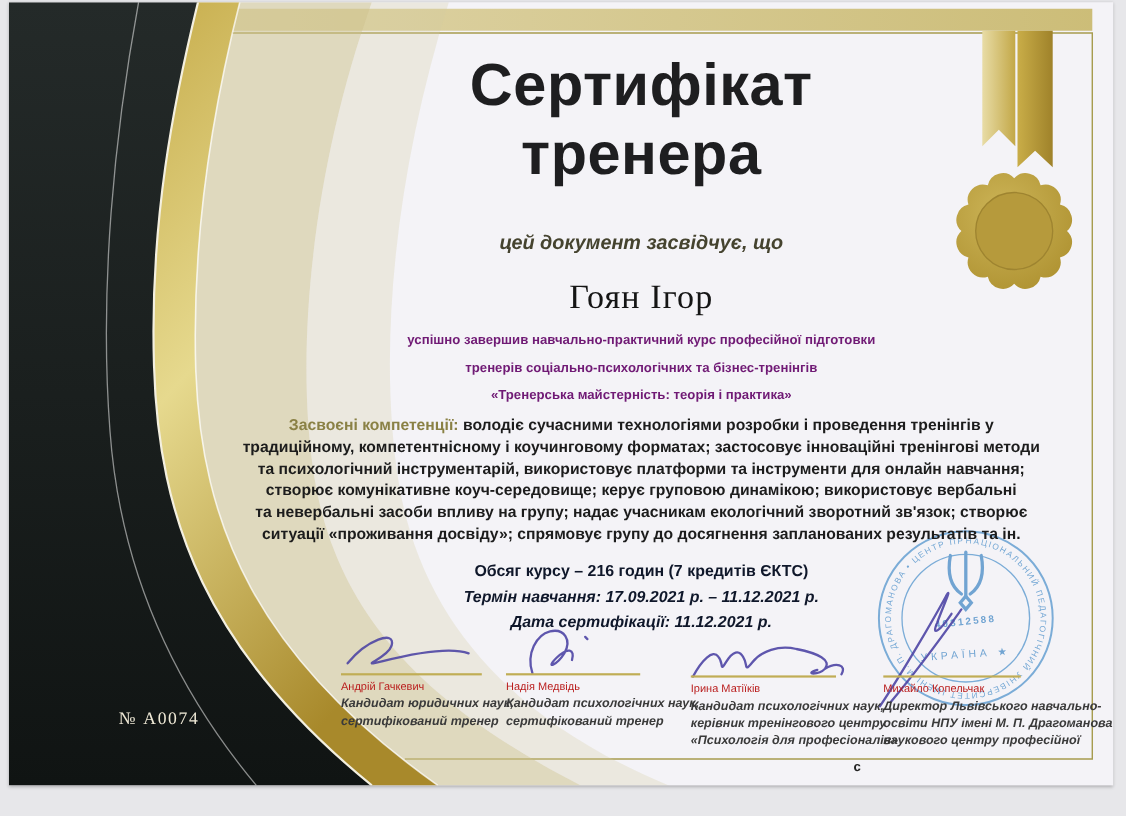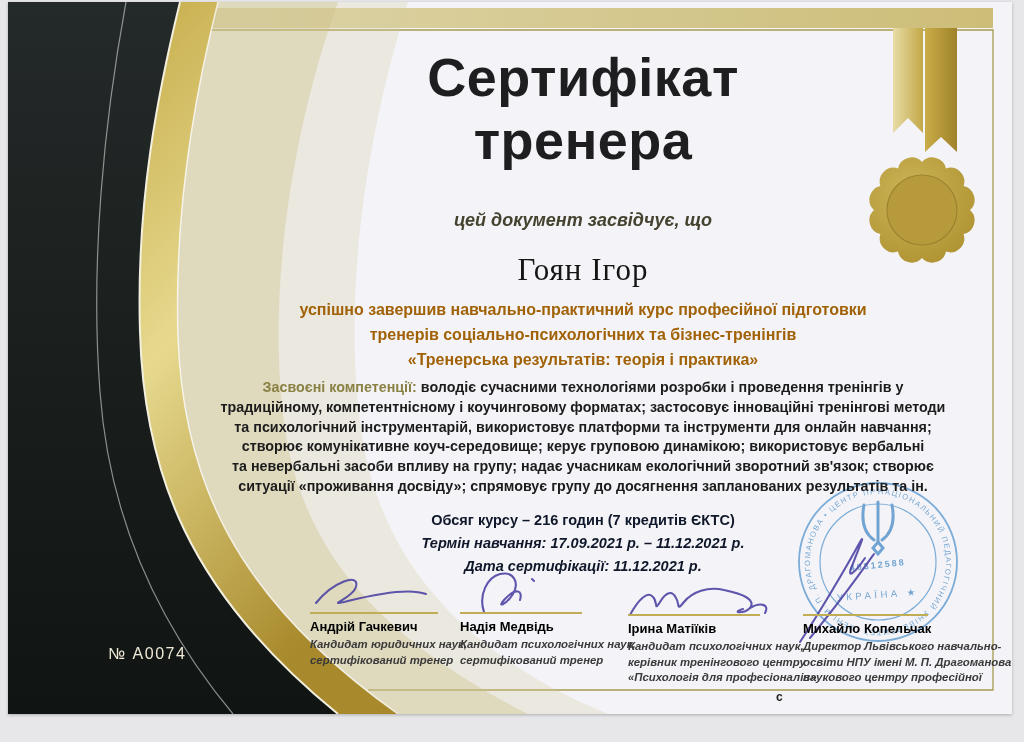--- a/index.html
+++ b/index.html
@@ -13,33 +13,33 @@
     position:absolute;left:8px;top:2px;width:1004px;height:712px;
     background:#f4f3f7;
     box-shadow:0 1px 3px rgba(0,0,0,.25);
   }
   .decor{position:absolute;left:0;top:0;width:1004px;height:712px;}
   .textlayer{position:absolute;left:0;top:0;width:868px;height:712px;}
   .center-col{position:absolute;left:150px;width:850px;text-align:center;color:#1d1d20;}
   .title{top:44px;font-size:54px;line-height:1.17;font-weight:700;letter-spacing:.5px;color:#1e1e20;}
   .subtitle{top:208px;font-size:18px;font-weight:700;font-style:italic;color:#45432f;}
   .recipient{top:240px;font-size:31px;font-family:"Liberation Serif", serif;color:#151515;letter-spacing:1px;margin-top:10px;}
-  .para1{top:295px;font-size:16px;font-weight:700;line-height:25px;color:#a16207;}
+  .para1{top:295px;font-size:12px;font-weight:700;line-height:25px;color:#701a75;}
   .compet{top:376px;font-size:14.3px;font-weight:700;line-height:19.8px;color:#1c1c1c;}
   .compet .olive{color:#8a8145;}
   .course{top:507px;font-size:14.5px;font-weight:700;line-height:23px;color:#0f172a;}
   .course .ital{font-style:italic;}
   .cert-number{
     position:absolute;left:100px;top:643px;color:#efe9d6;
-    font-family:Liberation Sans, sans-serif;font-size:16px;letter-spacing:1.5px;
+    font-family:Liberation Serif, serif;font-size:16px;letter-spacing:1.5px;
   }
   .footer-mark{position:absolute;left:768px;top:688px;font-size:12px;font-weight:700;color:#222;}
   .sig-col{position:absolute;top:584px;width:200px;}
   .sig-line{height:2px;background:#c0ad55;margin-bottom:5px;}
-  .sig-name{font-size:13px;font-weight:700;color:#000000;margin-bottom:3px;white-space:nowrap;}
+  .sig-name{font-size:10px;font-weight:400;color:#b91c1c;margin-bottom:3px;white-space:nowrap;}
   .sig-title{font-size:11.4px;font-weight:700;font-style:italic;color:#3a3a3a;line-height:15.5px;white-space:nowrap;}
   #sig1{left:302px;width:140px;} #sig1 .sig-line{width:128px;margin-top:26px;}
   #sig2{left:452px;width:160px;} #sig2 .sig-line{width:122px;margin-top:26px;}
   #sig3{left:620px;width:175px;} #sig3 .sig-line{width:132px;margin-top:28px;}
   #sig4{left:795px;width:205px;} #sig4 .sig-line{width:125px;margin-top:28px;}
 </style>
 </head>
 <body>
 
 <div class="page">
@@ -130,21 +130,21 @@
       <div>тренера</div>
     </div>
 
     <div class="center-col subtitle">цей документ засвідчує, що</div>
 
     <div class="center-col recipient">Гоян Ігор</div>
 
     <div class="center-col para1">
       <div>успішно завершив навчально-практичний курс професійної підготовки</div>
       <div>тренерів соціально-психологічних та бізнес-тренінгів</div>
-      <div>«Тренерська результатів: теорія і практика»</div>
+      <div>«Тренерська майстерність: теорія і практика»</div>
     </div>
 
     <div class="center-col compet">
       <div><span class="olive">Засвоєні компетенції:</span><span> володіє сучасними технологіями розробки і проведення тренінгів у</span></div>
       <div>традиційному, компетентнісному і коучинговому форматах; застосовує інноваційні тренінгові методи</div>
       <div>та психологічний інструментарій, використовує платформи та інструменти для онлайн навчання;</div>
       <div>створює комунікативне коуч-середовище; керує груповою динамікою; використовує вербальні</div>
       <div>та невербальні засоби впливу на групу;  надає учасникам екологічний зворотний зв'язок;  створює</div>
       <div>ситуації «проживання досвіду»; спрямовує групу до досягнення запланованих результатів та ін.</div>
     </div>

